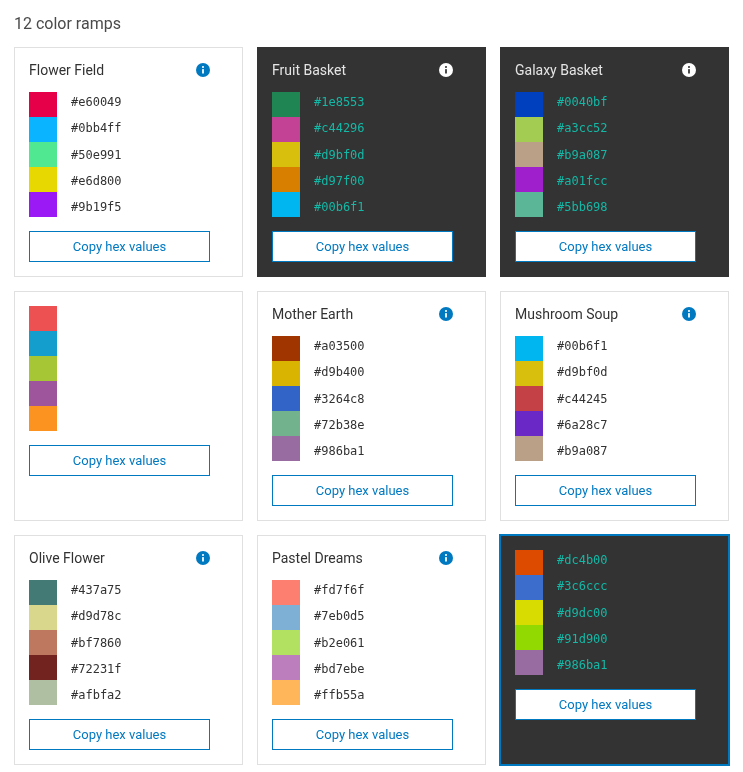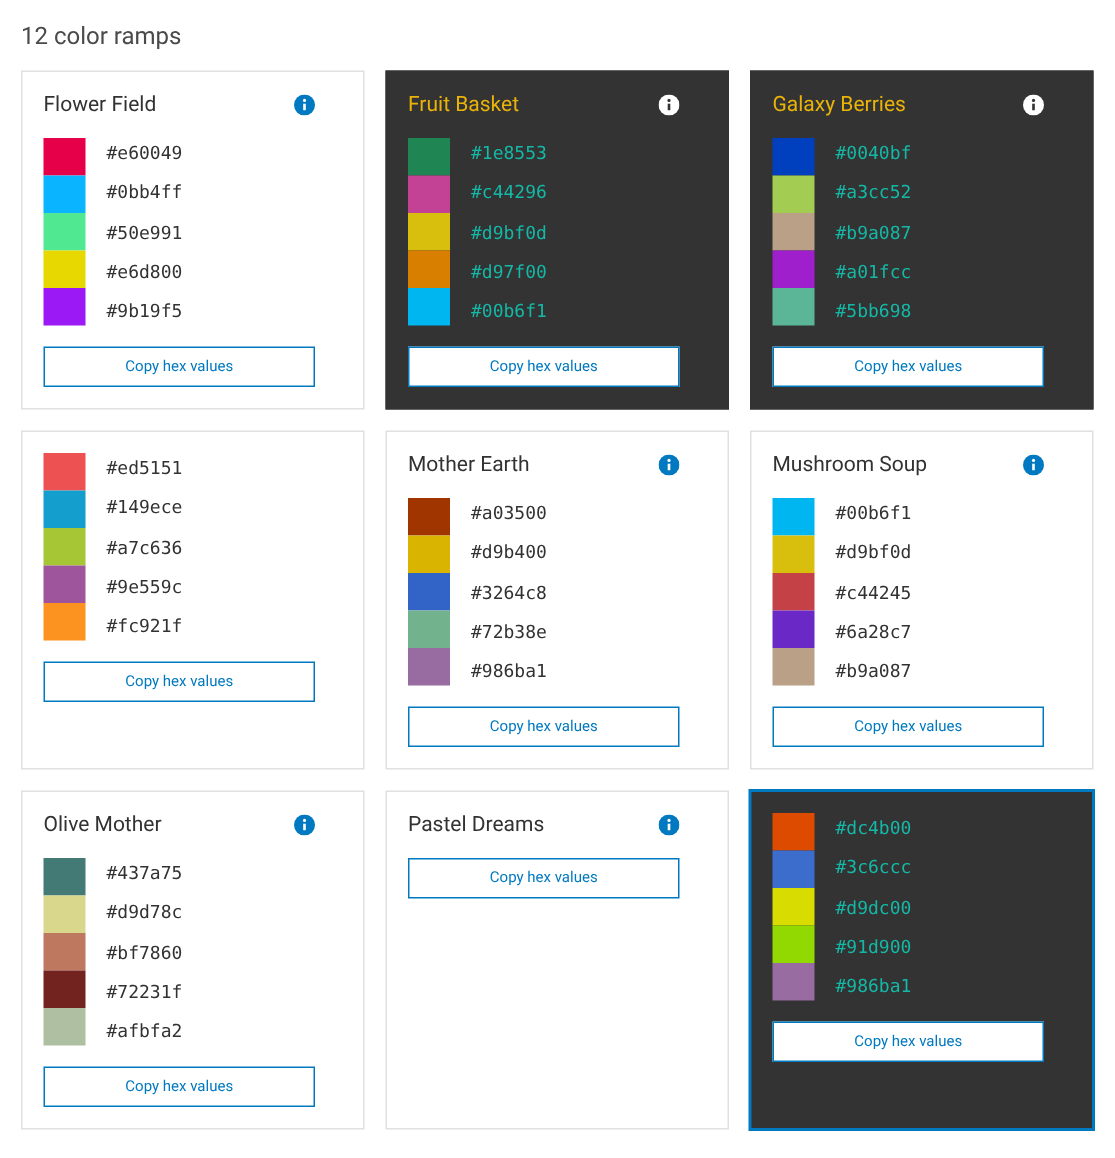--- a/index.html
+++ b/index.html
@@ -38,21 +38,21 @@
       display: flex;
       align-items: center;
       justify-content: space-between;
       margin-bottom: 14px;
     }
     .card-title {
       font-size: 14px;
       font-weight: 400;
       color: #323232;
     }
-    .card.dark .card-title { color: #eab308; }
+    .card.dark .card-title { color: #e5e5e5; }
     .info-icon {
       width: 14px;
       height: 14px;
       fill: #0079c1;
       cursor: pointer;
     }
     .card.dark .info-icon { fill: #fff; }
     .ramp-body {
       display: flex;
       align-items: flex-start;
@@ -79,21 +79,21 @@
       color: #323232;
       line-height: 1;
     }
     .card.dark .hex { color: #14b8a6; }
     .copy-btn {
       width: 100%;
       background: #fff;
       color: #0079c1;
       border: 1px solid #0079c1;
       padding: 7px 0;
-      font-size: 10px;
+      font-size: 13px;
       cursor: pointer;
       font-family: inherit;
     }
   </style>
 </head>
 <body>
 
 <h2 class="page-title">12 color ramps</h2>
 
 <div class="grid" id="grid">
@@ -137,21 +137,21 @@
         </div>
         <div class="hex-list">
           <div class="hex">#1e8553</div>
           <div class="hex">#c44296</div>
           <div class="hex">#d9bf0d</div>
           <div class="hex">#d97f00</div>
           <div class="hex">#00b6f1</div>
         </div>
       </div><button class="copy-btn">Copy hex values</button></div>
     <div class="card dark"><div class="card-header">
-        <div class="card-title">Galaxy Berries</div>
+        <div class="card-title">Galaxy Basket</div>
         <svg viewBox="0 0 16 16" class="info-icon">
           <circle cx="8" cy="8" r="8"></circle>
           <rect x="7" y="7" width="2" height="5" fill="#333"></rect>
           <circle cx="8" cy="4.5" r="1.2" fill="#333"></circle>
         </svg>
       </div><div class="ramp-body">
         <div class="ramp-bar">
           <div class="seg" style="background: rgb(0, 64, 191);"></div>
           <div class="seg" style="background: rgb(163, 204, 82);"></div>
           <div class="seg" style="background: rgb(185, 160, 135);"></div>
@@ -167,27 +167,20 @@
         </div>
       </div><button class="copy-btn">Copy hex values</button></div>
     <div class="card"><div class="ramp-body">
         <div class="ramp-bar">
           <div class="seg" style="background: rgb(237, 81, 81);"></div>
           <div class="seg" style="background: rgb(20, 158, 206);"></div>
           <div class="seg" style="background: rgb(167, 198, 54);"></div>
           <div class="seg" style="background: rgb(158, 85, 156);"></div>
           <div class="seg" style="background: rgb(252, 146, 31);"></div>
         </div>
-        <div class="hex-list">
-          <div class="hex">#ed5151</div>
-          <div class="hex">#149ece</div>
-          <div class="hex">#a7c636</div>
-          <div class="hex">#9e559c</div>
-          <div class="hex">#fc921f</div>
-        </div>
       </div><button class="copy-btn">Copy hex values</button></div>
     <div class="card"><div class="card-header">
         <div class="card-title">Mother Earth</div>
         <svg viewBox="0 0 16 16" class="info-icon">
           <circle cx="8" cy="8" r="8"></circle>
           <rect x="7" y="7" width="2" height="5" fill="#fff"></rect>
           <circle cx="8" cy="4.5" r="1.2" fill="#fff"></circle>
         </svg>
       </div><div class="ramp-body">
         <div class="ramp-bar">
@@ -222,21 +215,21 @@
         </div>
         <div class="hex-list">
           <div class="hex">#00b6f1</div>
           <div class="hex">#d9bf0d</div>
           <div class="hex">#c44245</div>
           <div class="hex">#6a28c7</div>
           <div class="hex">#b9a087</div>
         </div>
       </div><button class="copy-btn">Copy hex values</button></div>
     <div class="card"><div class="card-header">
-        <div class="card-title">Olive Mother</div>
+        <div class="card-title">Olive Flower</div>
         <svg viewBox="0 0 16 16" class="info-icon">
           <circle cx="8" cy="8" r="8"></circle>
           <rect x="7" y="7" width="2" height="5" fill="#fff"></rect>
           <circle cx="8" cy="4.5" r="1.2" fill="#fff"></circle>
         </svg>
       </div><div class="ramp-body">
         <div class="ramp-bar">
           <div class="seg" style="background: rgb(67, 122, 117);"></div>
           <div class="seg" style="background: rgb(217, 215, 140);"></div>
           <div class="seg" style="background: rgb(191, 120, 96);"></div>
@@ -251,20 +244,35 @@
           <div class="hex">#afbfa2</div>
         </div>
       </div><button class="copy-btn">Copy hex values</button></div>
     <div class="card"><div class="card-header">
         <div class="card-title">Pastel Dreams</div>
         <svg viewBox="0 0 16 16" class="info-icon">
           <circle cx="8" cy="8" r="8"></circle>
           <rect x="7" y="7" width="2" height="5" fill="#fff"></rect>
           <circle cx="8" cy="4.5" r="1.2" fill="#fff"></circle>
         </svg>
+      </div><div class="ramp-body">
+        <div class="ramp-bar">
+          <div class="seg" style="background: rgb(253, 127, 111);"></div>
+          <div class="seg" style="background: rgb(126, 176, 213);"></div>
+          <div class="seg" style="background: rgb(178, 224, 97);"></div>
+          <div class="seg" style="background: rgb(189, 126, 190);"></div>
+          <div class="seg" style="background: rgb(255, 181, 90);"></div>
+        </div>
+        <div class="hex-list">
+          <div class="hex">#fd7f6f</div>
+          <div class="hex">#7eb0d5</div>
+          <div class="hex">#b2e061</div>
+          <div class="hex">#bd7ebe</div>
+          <div class="hex">#ffb55a</div>
+        </div>
       </div><button class="copy-btn">Copy hex values</button></div>
     <div class="card dark selected"><div class="ramp-body">
         <div class="ramp-bar">
           <div class="seg" style="background: rgb(220, 75, 0);"></div>
           <div class="seg" style="background: rgb(60, 108, 204);"></div>
           <div class="seg" style="background: rgb(217, 220, 0);"></div>
           <div class="seg" style="background: rgb(145, 217, 0);"></div>
           <div class="seg" style="background: rgb(152, 107, 161);"></div>
         </div>
         <div class="hex-list">

